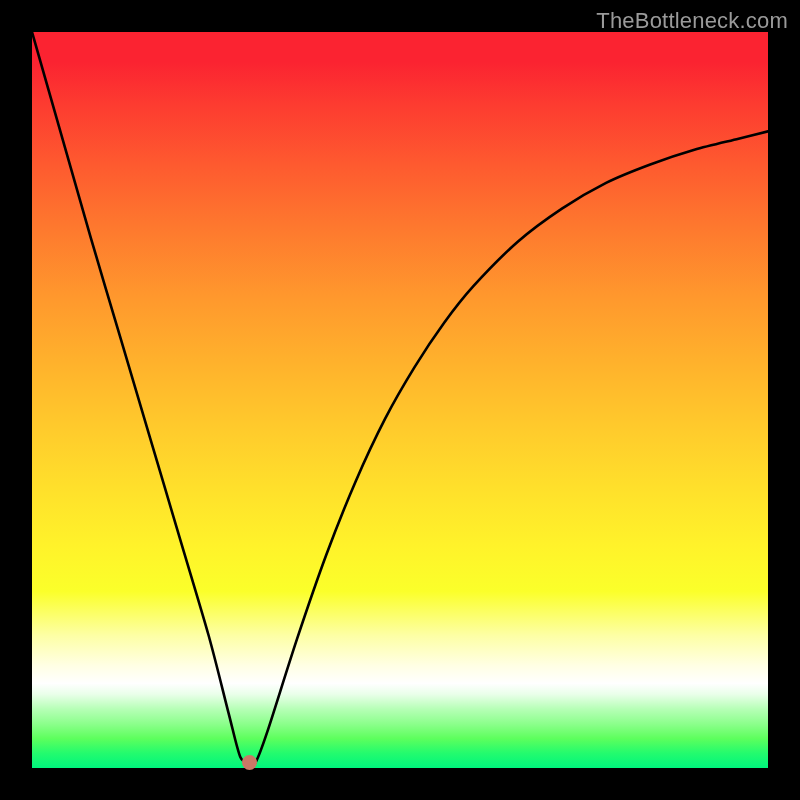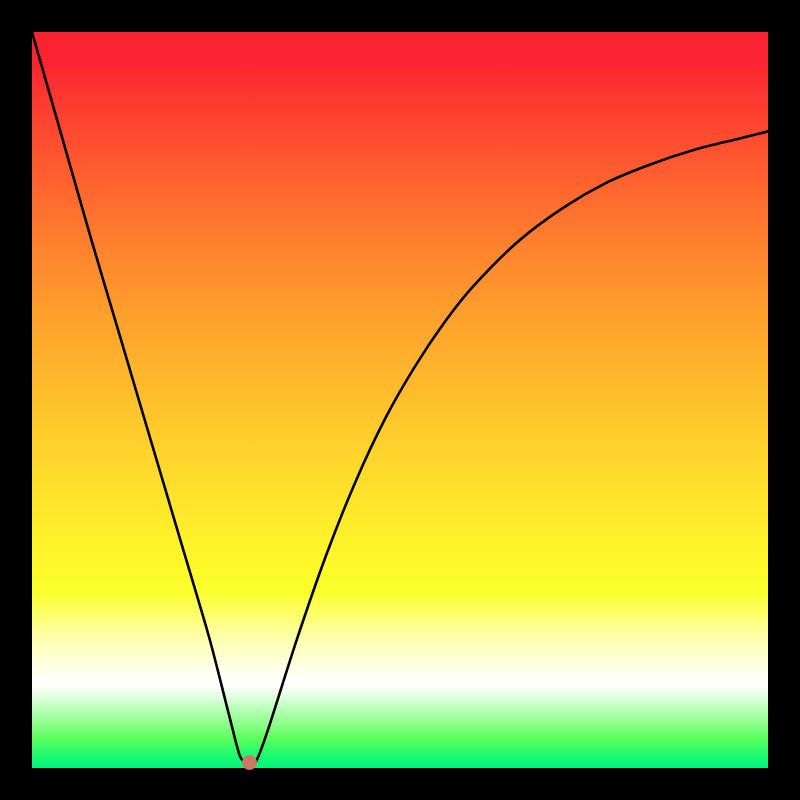--- a/index.html
+++ b/index.html
@@ -74,13 +74,14 @@
 </head>
 <body>
 
 <div class="frame">
   <div class="plot">
     <svg class="curve" viewBox="0 0 736 736" preserveAspectRatio="none">
       <path id="curve-path" d="M 0.00 0.00 C 4.17 14.60, 21.10 73.85, 29.44 103.04 C 37.78 132.23, 50.54 177.41, 58.88 206.08 C 67.22 234.75, 79.98 277.29, 88.32 305.44 C 96.66 333.59, 109.42 376.65, 117.76 404.80 C 126.10 432.95, 138.86 476.01, 147.20 504.16 C 155.54 532.31, 169.65 578.50, 176.64 603.52 C 183.63 628.54, 192.03 663.60, 196.51 680.80 C 201.00 698.00, 205.26 717.97, 208.29 724.96 C 211.31 731.95, 215.67 729.38, 217.86 730.11 C 220.05 730.84, 221.24 734.49, 223.74 730.11 C 226.25 725.73, 229.68 716.61, 235.52 699.20 C 241.36 681.79, 256.62 632.22, 264.96 607.20 C 273.30 582.18, 286.06 544.98, 294.40 522.56 C 302.74 500.14, 315.50 468.25, 323.84 448.96 C 332.18 429.67, 344.94 402.56, 353.28 386.40 C 361.62 370.24, 374.38 348.43, 382.72 334.88 C 391.06 321.33, 403.82 302.19, 412.16 290.72 C 420.50 279.25, 431.17 265.39, 441.60 253.92 C 452.03 242.45, 473.25 220.71, 485.76 209.76 C 498.27 198.81, 517.41 184.98, 529.92 176.64 C 542.43 168.30, 561.57 157.14, 574.08 150.88 C 586.59 144.62, 605.73 137.17, 618.24 132.48 C 630.75 127.79, 649.89 121.41, 662.40 117.76 C 674.91 114.11, 696.13 109.33, 706.56 106.72 C 716.99 104.11, 731.83 100.40, 736.00 99.36" fill="none" stroke="#000" stroke-width="2.6" stroke-linejoin="round" stroke-linecap="round"></path>
     </svg>
     <div id="marker" class="marker" style="left: 210.356px; top: 722.612px; background: rgb(203, 120, 102);"></div>
   </div>
+  <div class="watermark">TheBottleneck.com</div>
 </div>
 
 </body></html>

